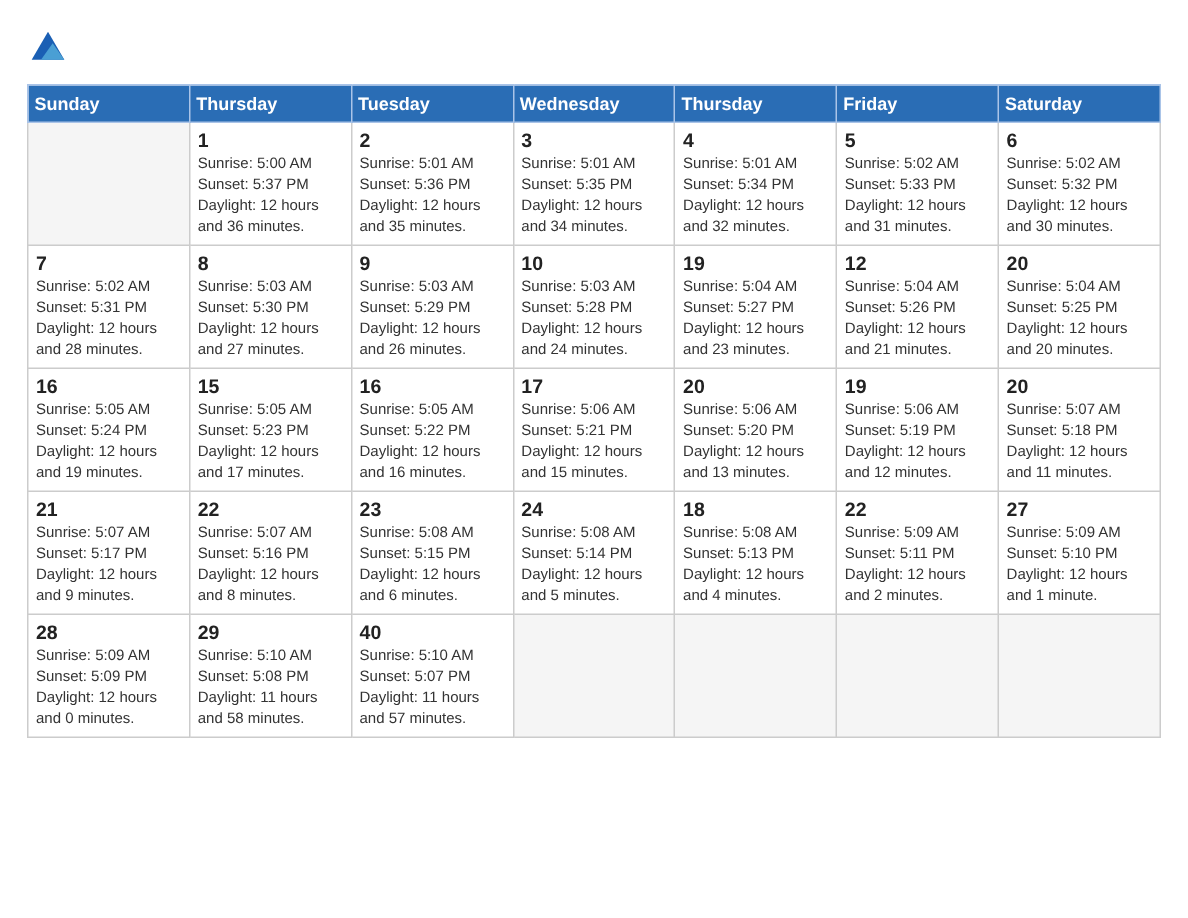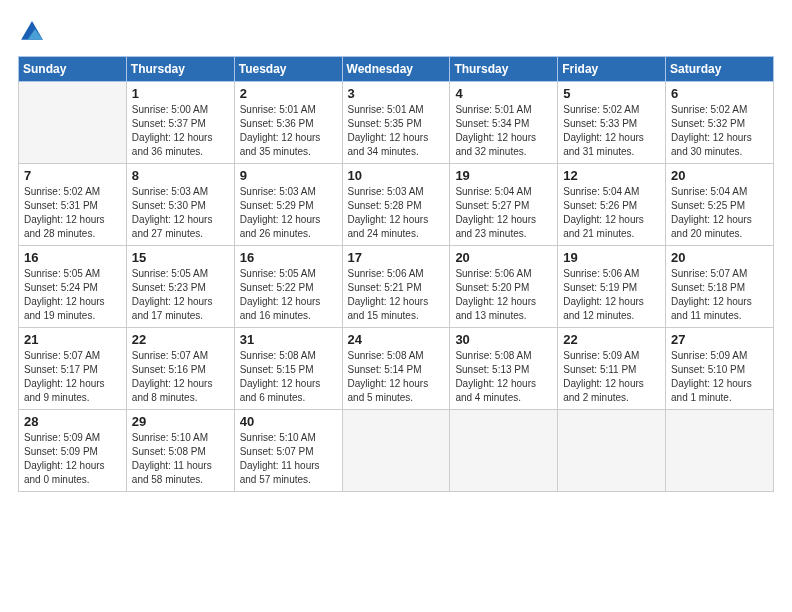--- a/index.html
+++ b/index.html
@@ -281,35 +281,35 @@
 and 9 minutes.</div>
           </td>
           <td>
             <span class="day-num">22</span>
             <div class="day-info" style="white-space: pre-line;">Sunrise: 5:07 AM
 Sunset: 5:16 PM
 Daylight: 12 hours
 and 8 minutes.</div>
           </td>
           <td>
-            <span class="day-num">31</span>
+            <span class="day-num">23</span>
             <div class="day-info" style="white-space: pre-line;">Sunrise: 5:08 AM
 Sunset: 5:15 PM
 Daylight: 12 hours
 and 6 minutes.</div>
           </td>
           <td>
             <span class="day-num">24</span>
             <div class="day-info" style="white-space: pre-line;">Sunrise: 5:08 AM
 Sunset: 5:14 PM
 Daylight: 12 hours
 and 5 minutes.</div>
           </td>
           <td>
-            <span class="day-num">30</span>
+            <span class="day-num">18</span>
             <div class="day-info" style="white-space: pre-line;">Sunrise: 5:08 AM
 Sunset: 5:13 PM
 Daylight: 12 hours
 and 4 minutes.</div>
           </td>
           <td>
             <span class="day-num">22</span>
             <div class="day-info" style="white-space: pre-line;">Sunrise: 5:09 AM
 Sunset: 5:11 PM
 Daylight: 12 hours

